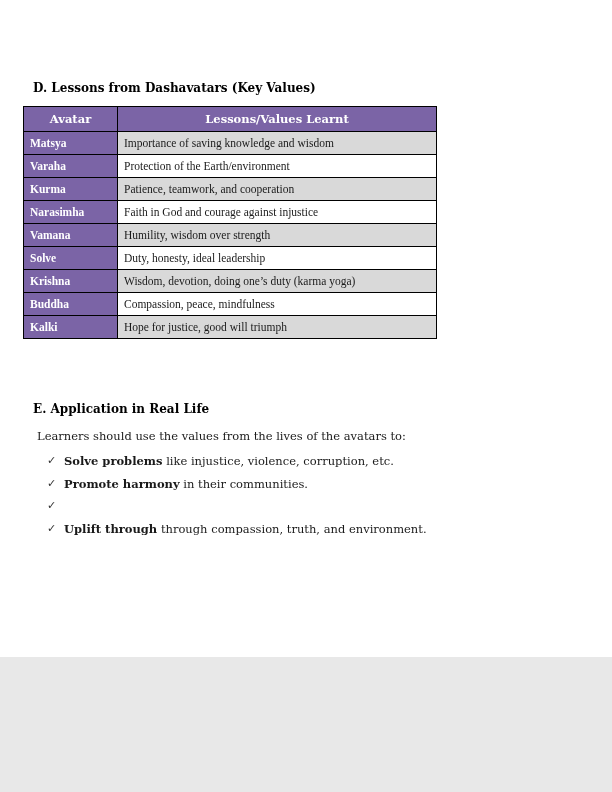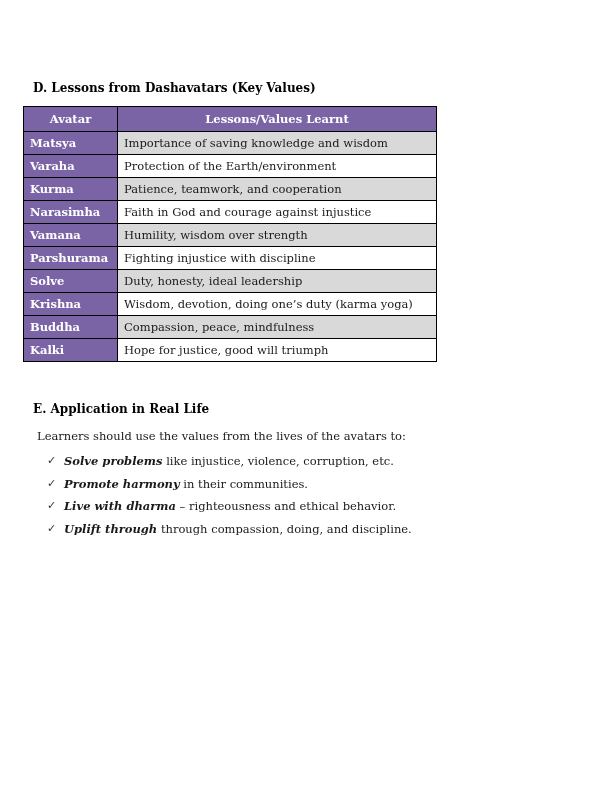--- a/index.html
+++ b/index.html
@@ -4,21 +4,21 @@
 <style>
   :root{
     --purple:#7B64A6;
     --gray:#D9D9D9;
     --ink:#1A1A1A;
     --border:#000000;
   }
   html,body{margin:0;padding:0;background:#e8e8e8;}
   .page{
     position:relative;
-    width:612px;height:792px;
+    width:612px;height:657px;
     margin:0 auto;
     background:#ffffff;
     font-family:"DejaVu Serif", serif;
     color:var(--ink);
     overflow:hidden;
   }
   .heading{
     position:absolute;
     left:33px;
     font-size:12px;
@@ -41,21 +41,21 @@
     padding:0 6px;
     vertical-align:middle;
   }
   .avatar-table th{
     background:var(--purple);
     color:#ffffff;
     font-weight:bold;
     text-align:center;
     height:24px;
   }
-  .avatar-table td{height:22px;}
+  .avatar-table td{height:22px;font-family:Liberation Serif, serif;}
   .avatar-table td.avatar-cell{
     background:var(--purple);
     color:#ffffff;
     font-weight:bold;
     width:81px;
   }
   .avatar-table tbody tr:nth-child(odd) td.lesson-cell{background:var(--gray);}
   .avatar-table tbody tr:nth-child(even) td.lesson-cell{background:#ffffff;}
   .intro{
     position:absolute;
@@ -76,21 +76,21 @@
     align-items:flex-start;
     white-space:nowrap;
   }
   .bullet-marker{
     display:inline-block;
     width:17px;
     color:#333;
     font-size:11px;
     font-family:"DejaVu Sans", sans-serif;
   }
-  .bullet-bold{font-weight:bold;font-style:italic;}
+  .bullet-bold{font-weight:bold;}
 </style>
 </head>
 <body>
 
 <div class="page">
 
   <h2 class="heading" id="heading-d">D. Lessons from Dashavatars (Key Values)</h2>
 
   <table class="avatar-table">
     <thead>
@@ -118,24 +118,20 @@
     <tr>
       <td class="avatar-cell">Narasimha</td>
       <td class="lesson-cell">Faith in God and courage against injustice</td>
     </tr>
 
     <tr>
       <td class="avatar-cell">Vamana</td>
       <td class="lesson-cell">Humility, wisdom over strength</td>
     </tr>
 
-    <tr>
-      <td class="avatar-cell">Parshurama</td>
-      <td class="lesson-cell">Fighting injustice with discipline</td>
-    </tr>
 
     <tr>
       <td class="avatar-cell">Solve</td>
       <td class="lesson-cell">Duty, honesty, ideal leadership</td>
     </tr>
 
     <tr>
       <td class="avatar-cell">Krishna</td>
       <td class="lesson-cell">Wisdom, devotion, doing one’s duty (karma yoga)</td>
     </tr>
@@ -162,22 +158,21 @@
       <span><b class="bullet-bold">Solve problems</b><span class="bullet-rest"> like injustice, violence, corruption, etc.</span></span>
     </li>
 
     <li>
       <span class="bullet-marker">✓</span>
       <span><b class="bullet-bold">Promote harmony</b><span class="bullet-rest"> in their communities.</span></span>
     </li>
 
     <li>
       <span class="bullet-marker">✓</span>
-      <span><b class="bullet-bold">Live with dharma</b><span class="bullet-rest"> – righteousness and ethical behavior.</span></span>
     </li>
 
     <li>
       <span class="bullet-marker">✓</span>
-      <span><b class="bullet-bold">Uplift through</b><span class="bullet-rest"> through compassion, doing, and discipline.</span></span>
+      <span><b class="bullet-bold">Uplift through</b><span class="bullet-rest"> through compassion, truth, and environment.</span></span>
     </li>
   </ul>
 
 </div>
 
 </body></html>

